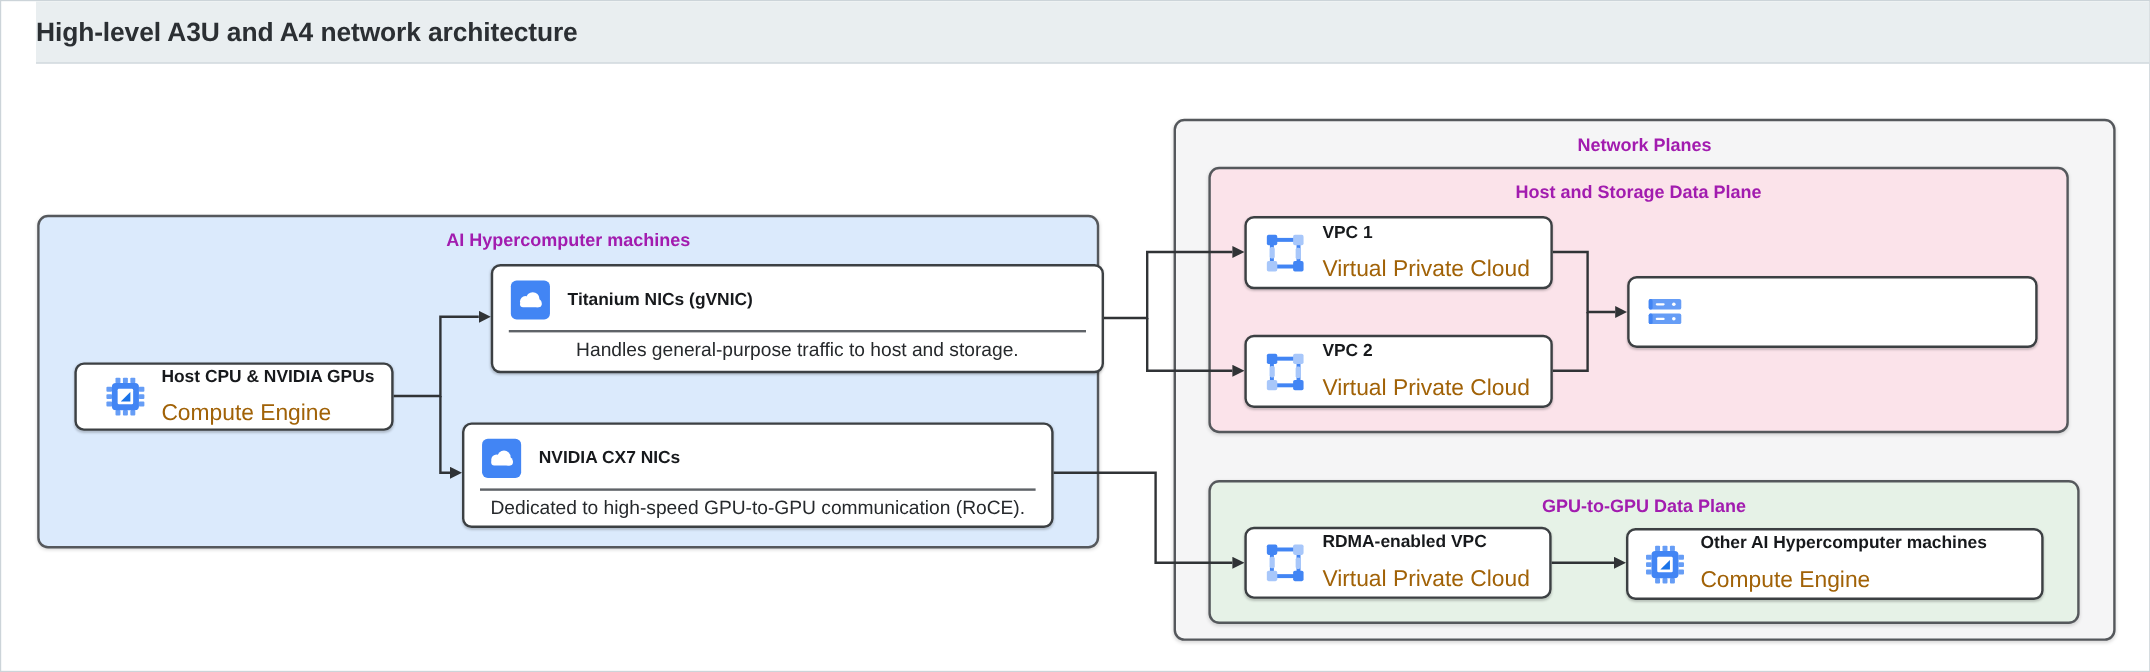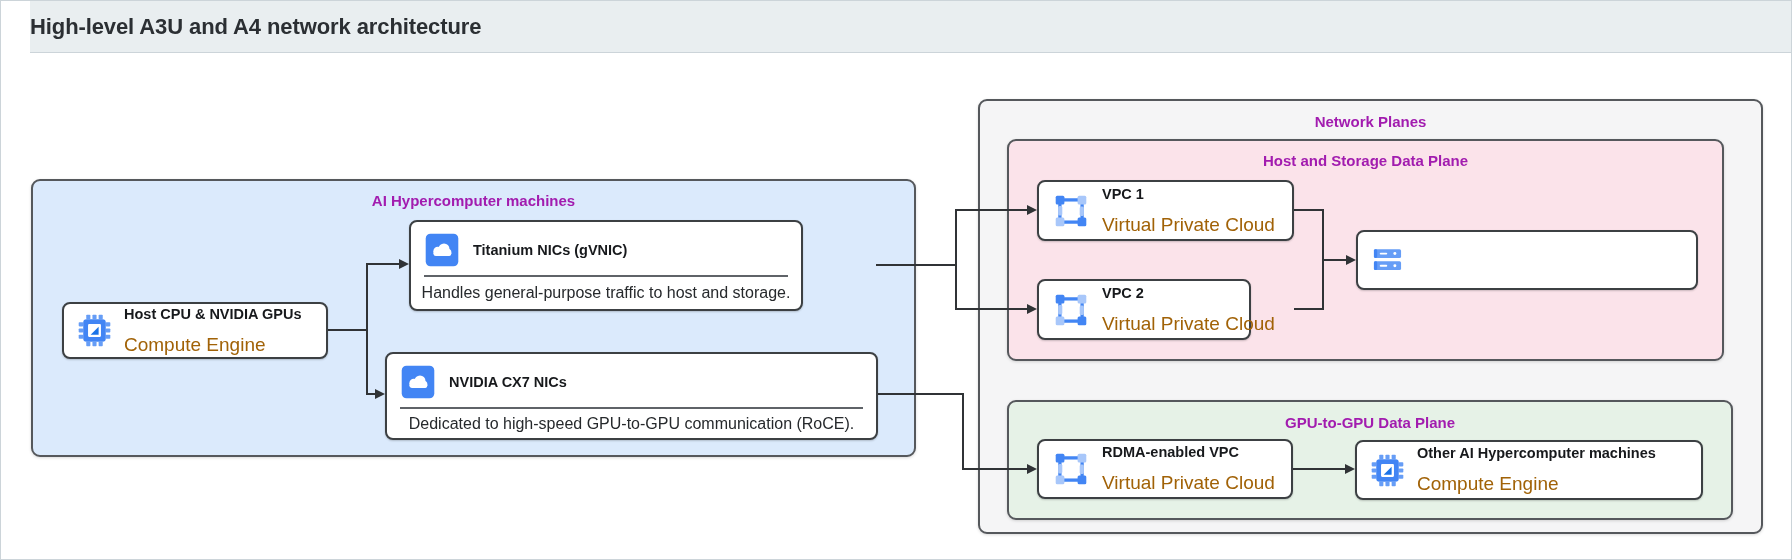--- a/index.html
+++ b/index.html
@@ -31,36 +31,36 @@
 
   
   .node{
     position:absolute;box-sizing:border-box;background:#fff;border:2px solid #3c4043;border-radius:8px;
     box-shadow:0 1px 2px rgba(0,0,0,.2);
     display:flex;align-items:center;gap:13px;padding:0 14px;
   }
   .node .txt{display:flex;flex-direction:column;gap:12px;min-width:0;}
   .ntitle{font-size:14.5px;font-weight:700;color:#17191c;white-space:nowrap;}
   .nsub{font-size:19px;color:#a16207;white-space:nowrap;}
-  #n-host{left:61px;top:301px;width:266px;height:57px;}
+  #n-host{left:61px;top:301px;width:266px;height:57px;justify-content:flex-end;}
   #n-vpc1{left:1036px;top:179px;width:257px;height:61px;}
-  #n-vpc2{left:1036px;top:278px;width:214px;height:61px;}
+  #n-vpc2{left:1036px;top:278px;width:257px;height:61px;}
   #n-storage{left:1355px;top:229px;width:342px;height:60px;}
   #n-rdma{left:1036px;top:438px;width:256px;height:60px;}
   #n-other{left:1354px;top:439px;width:348px;height:60px;}
 
   
   .nic{
     position:absolute;box-sizing:border-box;background:#fff;border:2px solid #3c4043;border-radius:8px;
     box-shadow:0 1px 2px rgba(0,0,0,.2);display:flex;flex-direction:column;
   }
   .nic .nhead{display:flex;align-items:center;gap:14px;padding:11px 14px 8px 14px;}
   .nic .divider{border-top:2px solid #5f6368;margin:0 13px;}
   .nic .ndesc{flex:1;display:flex;align-items:center;justify-content:center;font-size:16px;color:#26292c;white-space:nowrap;}
-  #n-titanium{left:408px;top:219px;width:394px;height:91px;}
+  #n-titanium{left:408px;top:219px;width:511px;height:91px;}
   #n-cx7{left:384px;top:351px;width:493px;height:88px;}
 
   .wires{position:absolute;left:0;top:0;pointer-events:none;}
   .ico{flex:0 0 auto;display:block;}
 </style>
 </head>
 <body>
 
 <svg width="0" height="0" style="position:absolute" aria-hidden="true">
   <defs>

